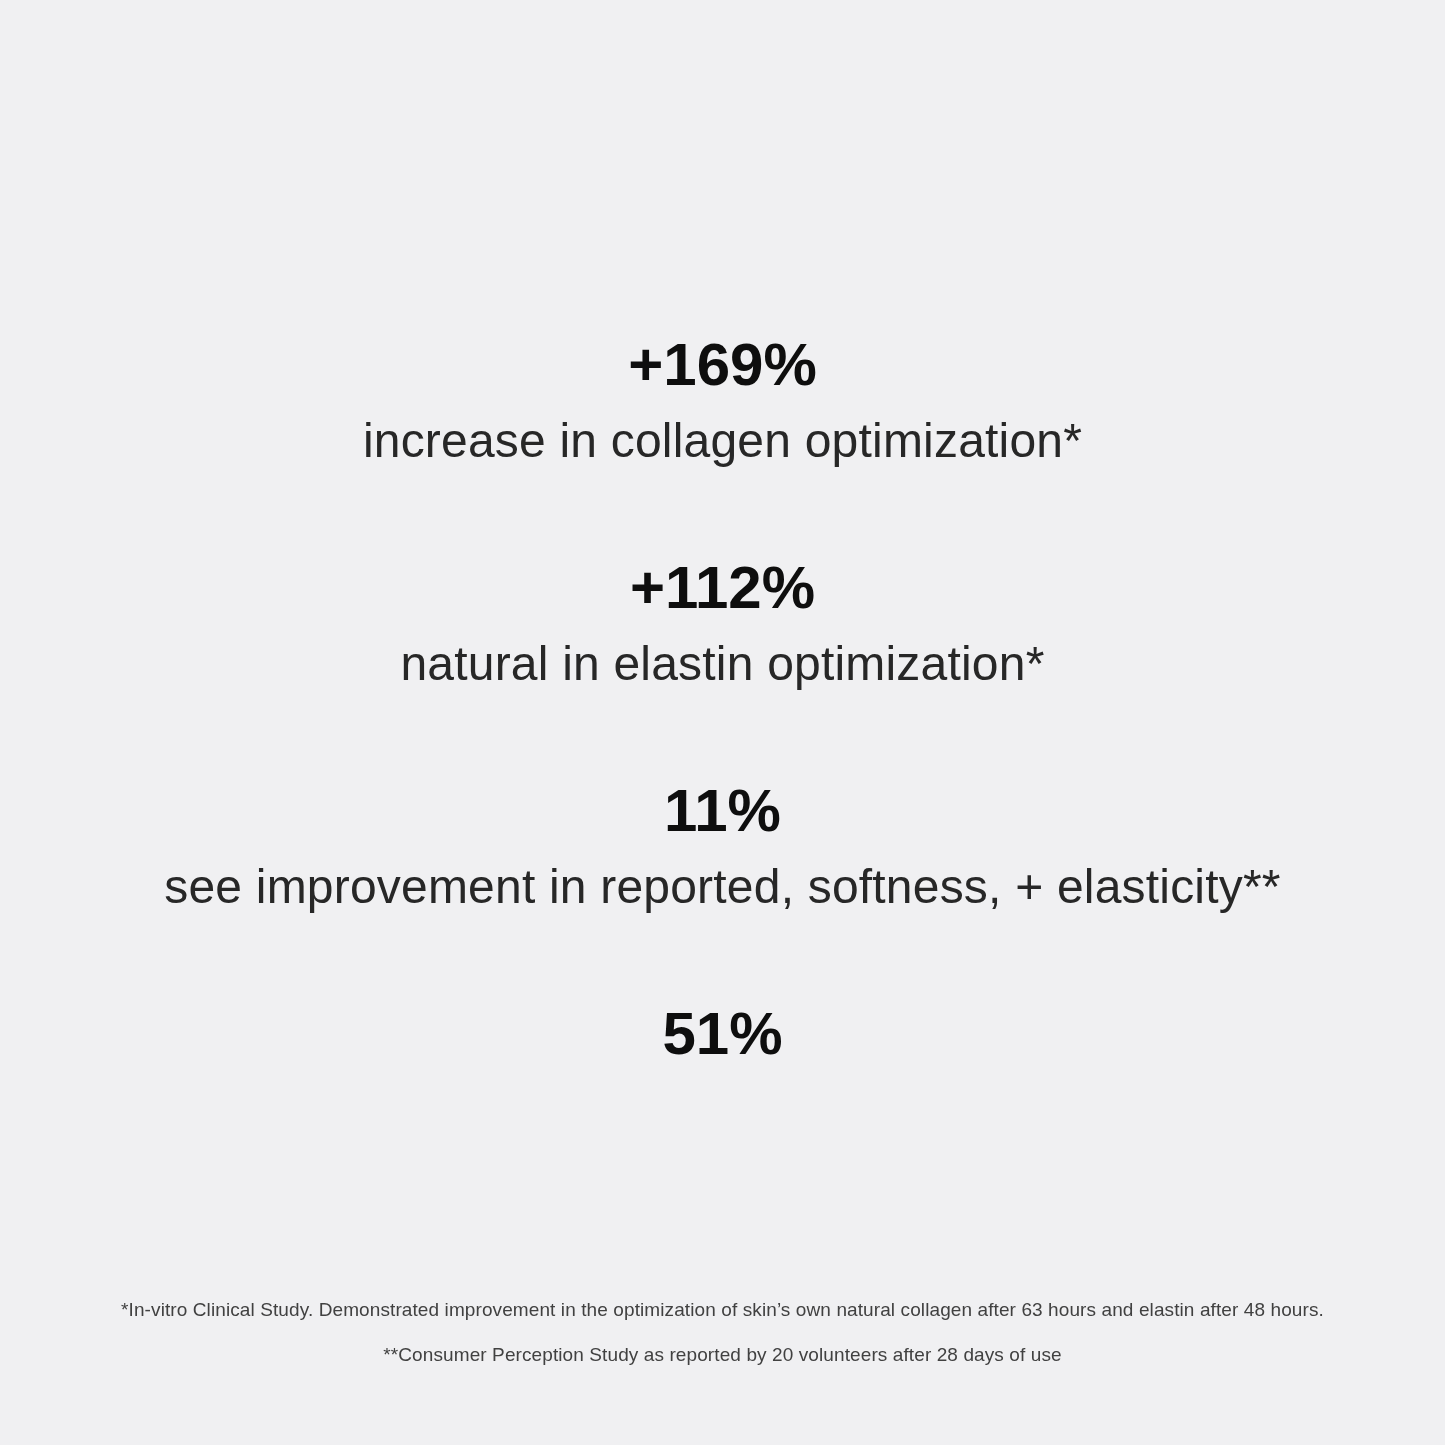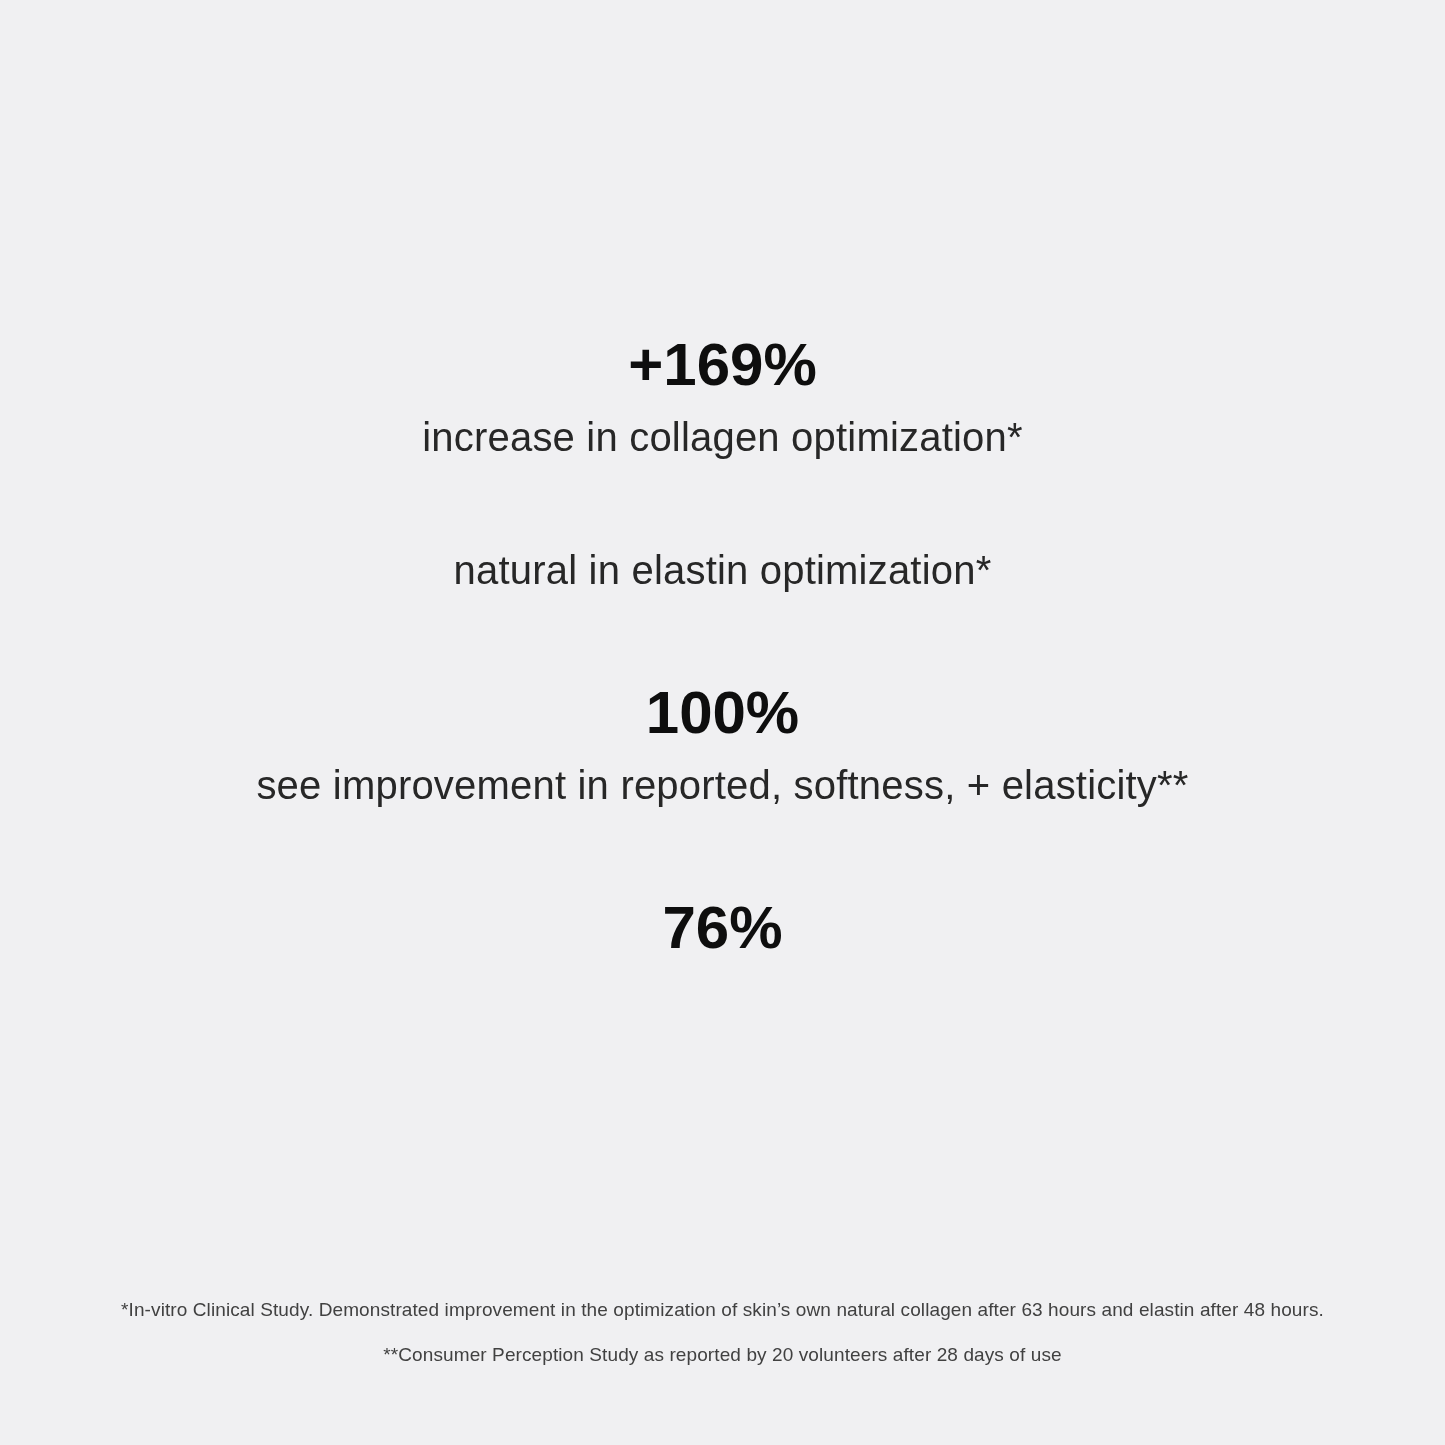--- a/index.html
+++ b/index.html
@@ -32,21 +32,21 @@
     gap: 22px;
   }
   .stat-value {
     font-size: 60px;
     font-weight: 700;
     line-height: 1;
     color: #0e0e0e;
     letter-spacing: 0px;
   }
   .stat-label {
-    font-size: 40px;
+    font-size: 48px;
     font-weight: 400;
     line-height: 1;
     color: #272727;
     letter-spacing: 0.2px;
   }
   .footnotes {
     position: absolute;
     top: 1300px;
     left: 0;
     right: 0;
@@ -70,30 +70,31 @@
 <div class="canvas">
 
   <div class="stats">
 
     <div class="stat">
       <div class="stat-value">+169%</div>
       <div class="stat-label">increase in collagen optimization*</div>
     </div>
 
     <div class="stat">
+      <div class="stat-value">+112%</div>
       <div class="stat-label">natural in elastin optimization*</div>
     </div>
 
     <div class="stat">
-      <div class="stat-value">100%</div>
+      <div class="stat-value">11%</div>
       <div class="stat-label">see improvement in reported, softness, + elasticity**</div>
     </div>
 
     <div class="stat">
-      <div class="stat-value">76%</div>
+      <div class="stat-value">51%</div>
     </div>
 
   </div>
 
   <div class="footnotes">
     <div class="footnote">*In-vitro Clinical Study. Demonstrated improvement in the optimization of skin’s own natural collagen after 63 hours and elastin after 48 hours.</div>
     <div class="footnote">**Consumer Perception Study as reported by 20 volunteers after 28 days of use</div>
   </div>
 
 </div>

